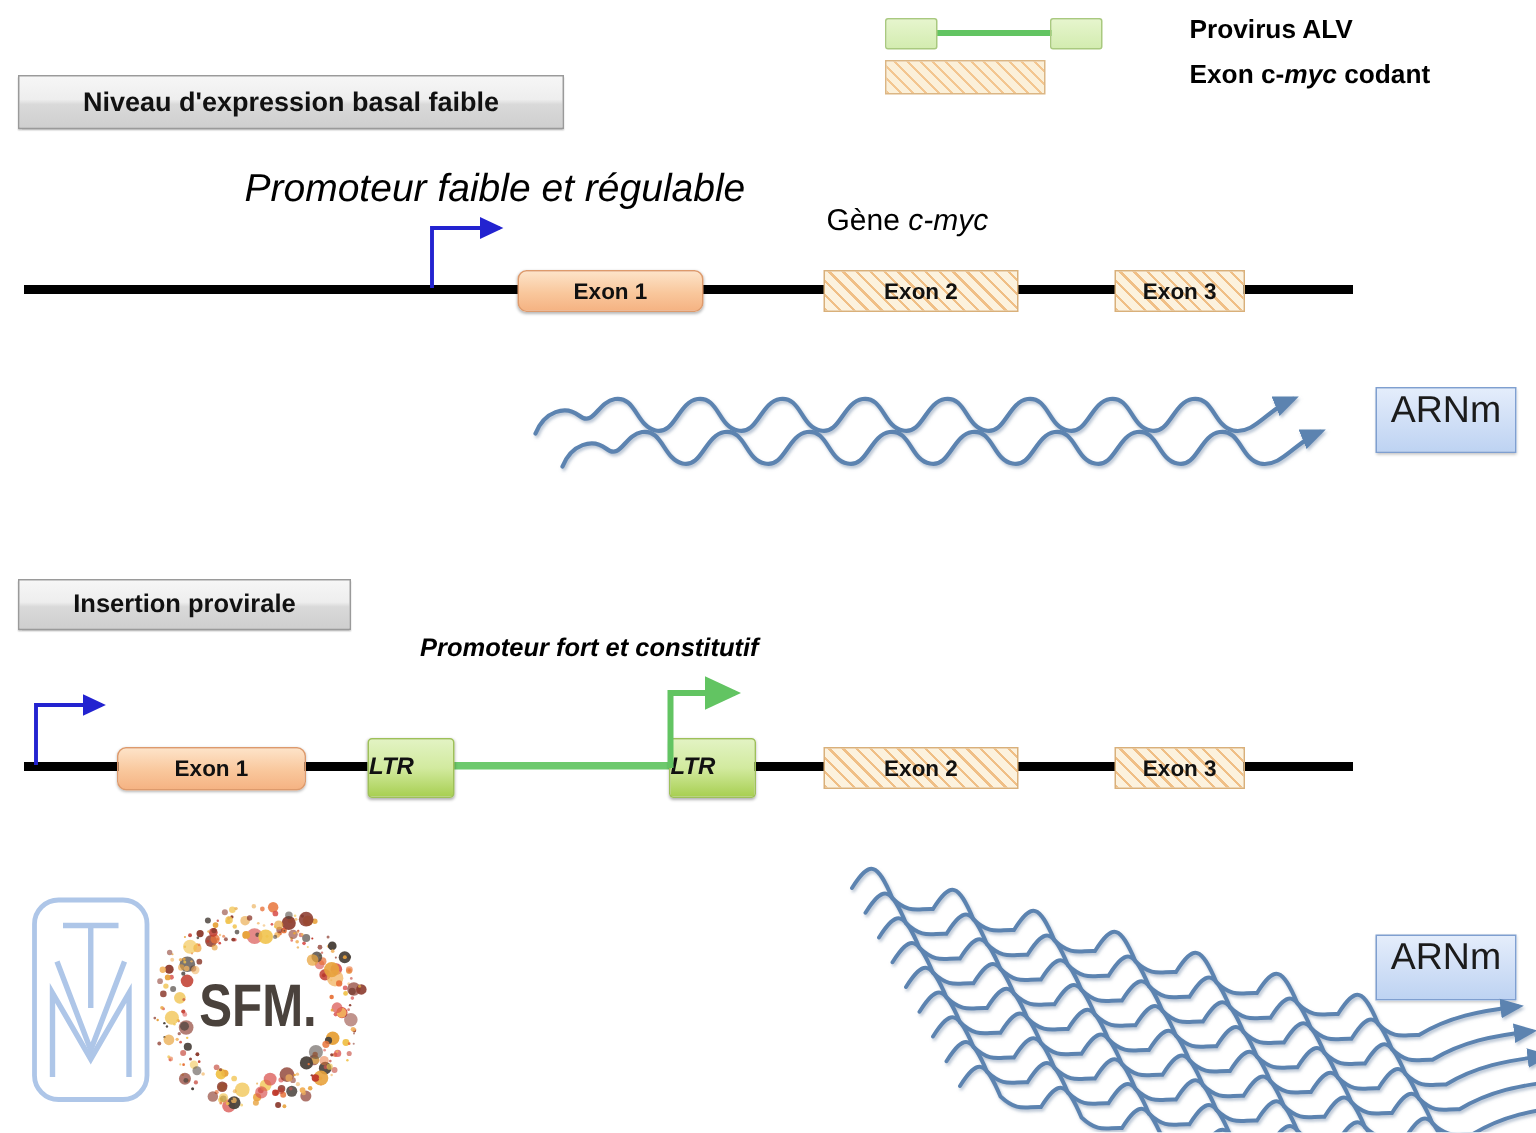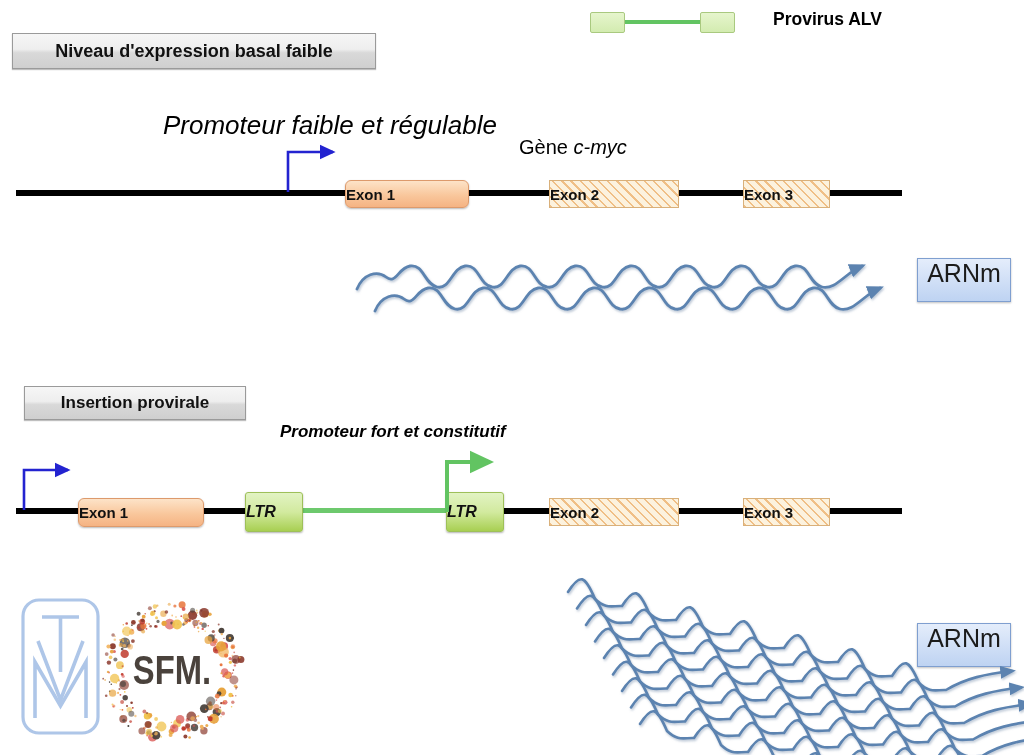--- a/index.html
+++ b/index.html
@@ -16,21 +16,21 @@
     color:#111;
     display:flex;align-items:center;justify-content:center;
     padding:0 12px;
     white-space:nowrap;
   }
 
   
   .legend{position:absolute;left:588px;top:6px;}
   .legend-row{display:flex;align-items:center;height:27px;margin-bottom:3px;}
   .legend-key{width:175px;position:relative;height:22px;}
-  .legend-label{font-size:17.5px;font-weight:bold;color:#000;white-space:nowrap;margin-left:10px;}
+  .legend-label{font-size:17.5px;font-weight:bold;color:#000;white-space:nowrap;margin-left:30px;}
   .legend-label i{font-style:italic;}
 
   .ltr-mini{
     position:absolute;top:3px;width:33px;height:19px;
     background:linear-gradient(to bottom,#e6f5cd 0%,#d3ecb0 100%);
     border:1px solid #a9c97f;border-radius:2px;
   }
   .ltr-mini.l{left:2px;}
   .ltr-mini.r{left:112px;}
   .legend-greenline{position:absolute;left:33px;top:11px;width:81px;height:4px;background:#62c462;}
@@ -48,21 +48,21 @@
         #fbf0d9 1.4px,#fbf0d9 6px);
     border:1px solid #dbb684;
   }
 
   
   .track{position:absolute;height:6px;background:#000;}
   .greentrack{position:absolute;height:5px;background:#6dc96d;}
 
   .exon{
     position:absolute;
-    display:flex;align-items:center;justify-content:flex-start;
+    display:flex;align-items:center;justify-content:center;
     font-weight:bold;color:#111;white-space:nowrap;
   }
   .exon.non-cod{
     background:linear-gradient(to bottom,#fde3c8 0%,#f9c79c 55%,#f5b383 100%);
     border:1px solid #dd9a6c;border-radius:6px;
     box-shadow:0 1px 2px rgba(0,0,0,.28);
   }
   .exon.cod{
     background:
       repeating-linear-gradient(45deg,
@@ -74,21 +74,21 @@
     position:absolute;
     display:flex;align-items:center;justify-content:flex-start;
     background:linear-gradient(to bottom,#e2f3c3 0%,#d2ea9f 50%,#a8cf52 100%);
     border:1px solid #9ec059;border-radius:3px;
     box-shadow:0 1px 2px rgba(0,0,0,.3);
     font-weight:bold;font-style:italic;color:#111;
   }
 
   
   .prom-label{position:absolute;font-style:italic;white-space:nowrap;}
-  .gene-label{position:absolute;white-space:nowrap;}
+  .gene-label{position:absolute;white-space:nowrap;margin-left:32px;}
   .gene-label i{font-style:italic;}
 
   
   .arnm{
     position:absolute;
     display:flex;justify-content:center;
     background:linear-gradient(to bottom,#e4edfb 0%,#d3e1f7 45%,#bed3f2 100%);
     border:1px solid #7f9fd0;
     box-shadow:0 1px 2px rgba(0,0,0,.25);
     color:#1b1b1b;white-space:nowrap;
@@ -105,23 +105,29 @@
   <div class="legend-row">
     <div class="legend-key">
       <div class="legend-greenline"></div>
       <div class="ltr-mini l"></div>
       <div class="ltr-mini r"></div>
     </div>
     <div class="legend-label">Provirus ALV</div>
   </div>
 
 
-</div>
-
-<div class="chip" style="left:12px;top:33px;width:338px;height:34px;font-size:18px;">
+  <div class="legend-row">
+    <div class="legend-key">
+      <div class="swatch-cod"></div>
+    </div>
+    <div class="legend-label"><span>Exon c-</span><i>myc</i><span> codant</span></div>
+  </div>
+</div>
+
+<div class="chip" style="left:12px;top:50px;width:338px;height:34px;font-size:18px;">
   <span>Niveau d'expression basal faible</span>
 </div>
 
 <div class="prom-label" style="left:163px;top:110px;font-size:26px;">Promoteur faible et régulable</div>
 
 <div class="gene-label" style="left:519px;top:136px;font-size:20px;"><span>Gène </span><i>c-myc</i></div>
 
 <div class="track" style="left:16px;top:190px;width:886px;"></div>
 
 <div class="exon non-cod" style="left:345px;top:180px;width:122px;height:26px;font-size:15px;">
@@ -131,21 +137,21 @@
   <span>Exon 2</span>
 </div>
 <div class="exon cod" style="left:743px;top:180px;width:85px;height:26px;font-size:15px;">
   <span>Exon 3</span>
 </div>
 
 <div class="arnm" style="left:917px;top:258px;width:92px;height:42px;font-size:25px;">
   <span>ARNm</span>
 </div>
 
-<div class="chip" style="left:24px;top:386px;width:196px;height:32px;font-size:17px;">
+<div class="chip" style="left:12px;top:386px;width:196px;height:32px;font-size:17px;">
   <span>Insertion provirale</span>
 </div>
 
 <div class="prom-label" style="left:280px;top:422px;font-size:17px;font-weight:bold;">Promoteur fort et constitutif</div>
 
 <div class="track" style="left:16px;top:508px;width:229px;"></div>
 <div class="greentrack" style="left:300px;top:508px;width:155px;"></div>
 <div class="track" style="left:500px;top:508px;width:402px;"></div>
 
 <div class="exon non-cod" style="left:78px;top:498px;width:124px;height:27px;font-size:15px;">

